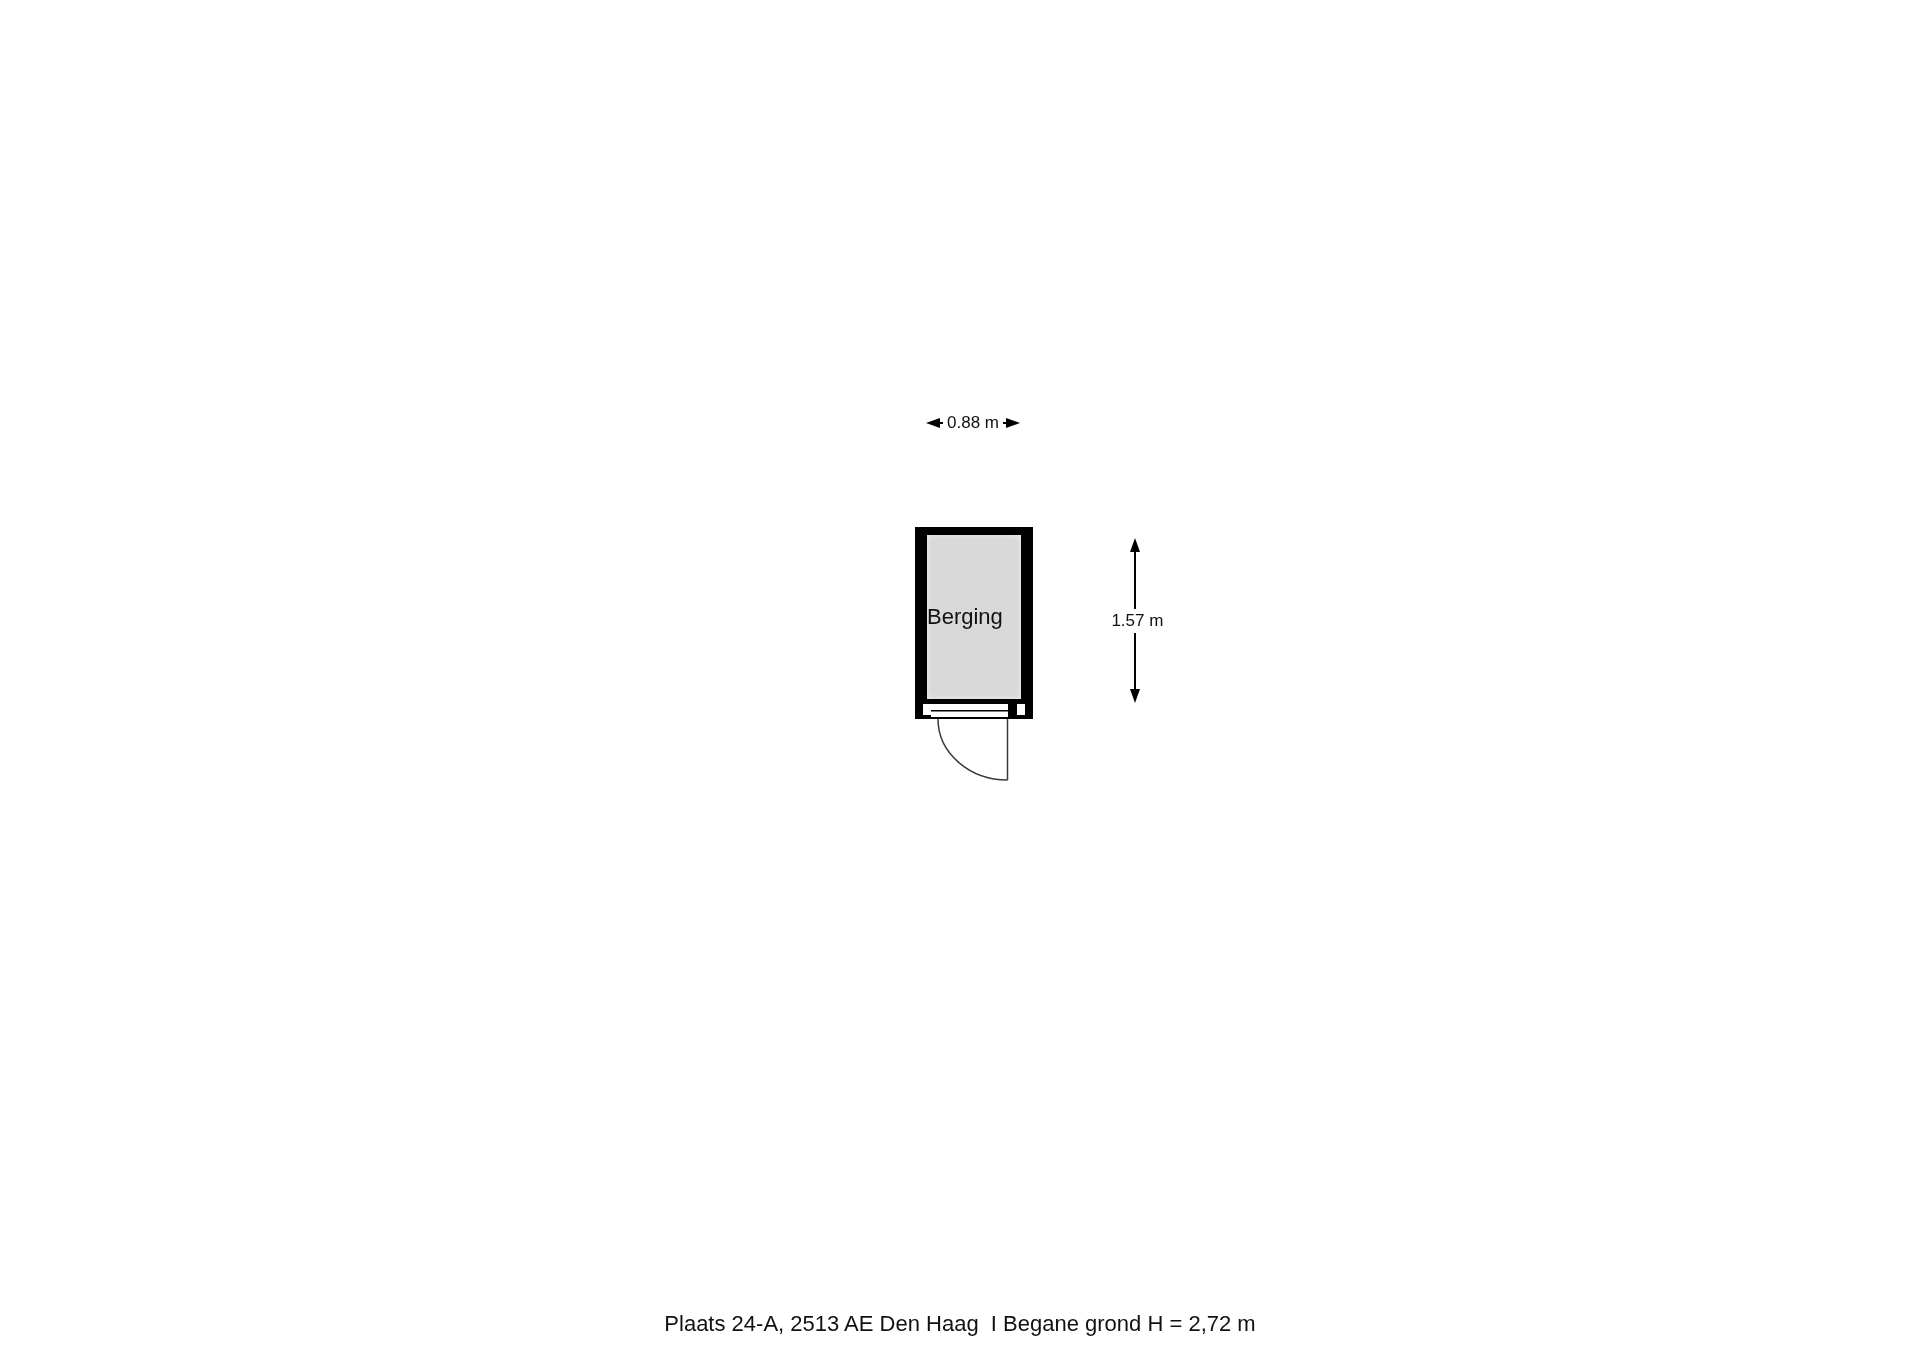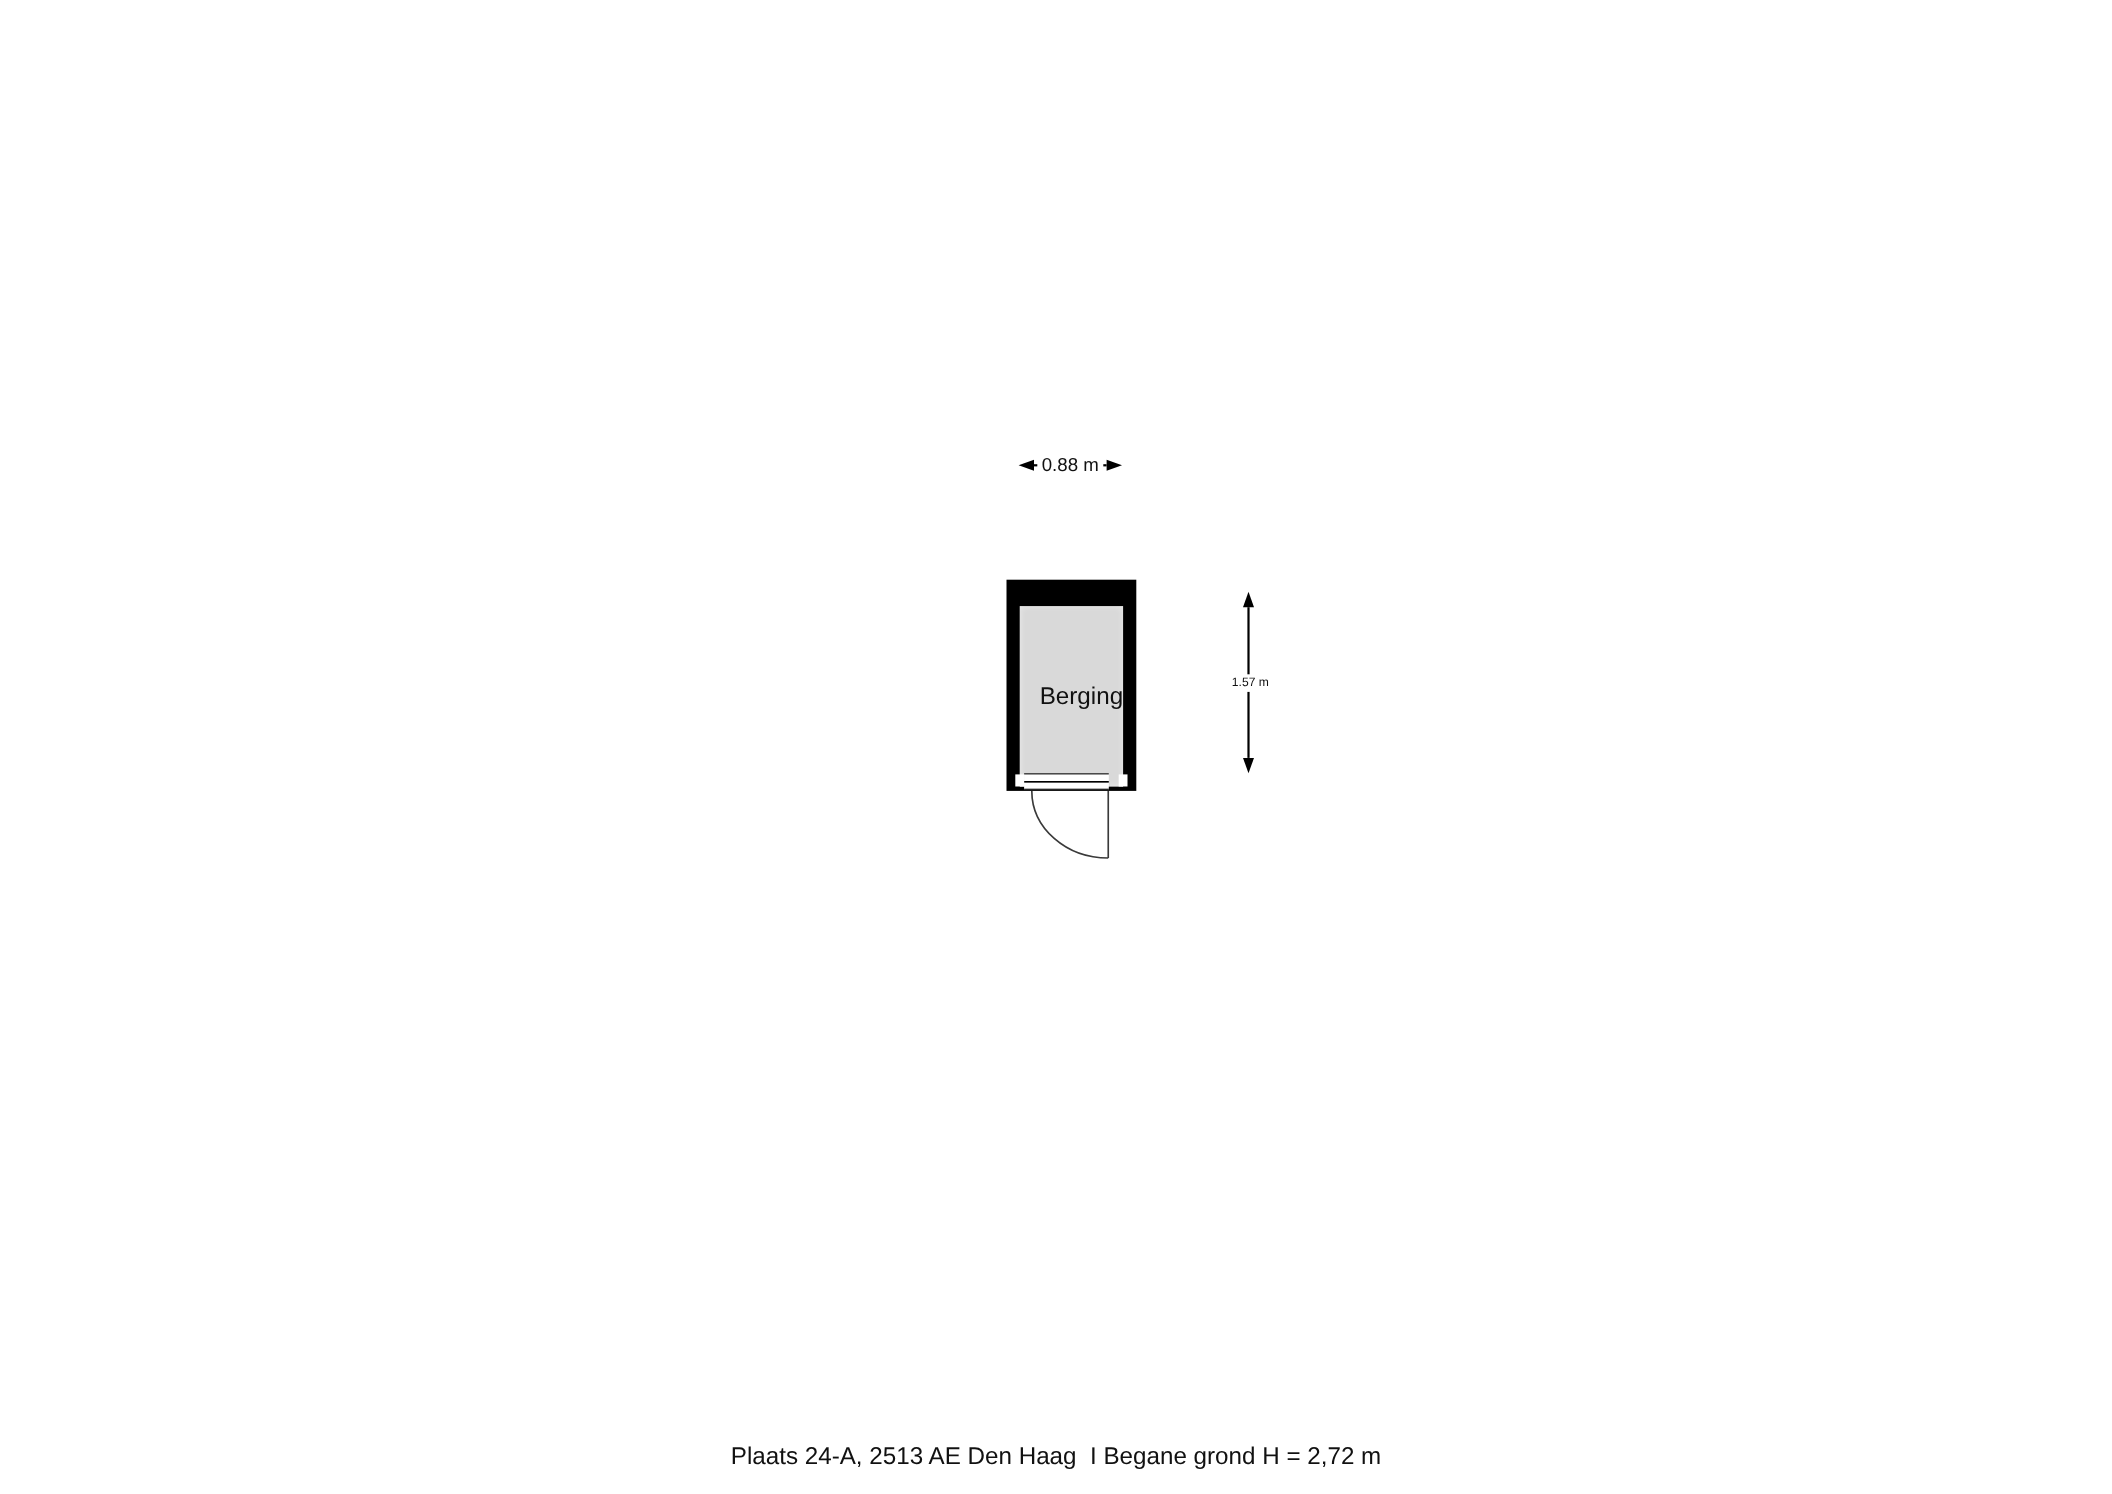--- a/index.html
+++ b/index.html
@@ -47,25 +47,25 @@
 
   
   .room-outer {
     position: absolute;
     left: 915px; top: 527px;
     width: 118px; height: 192px;
     background: var(--wall);
   }
   .room-inner {
     position: absolute;
-    left: 12px; top: 24px;
+    left: 12px; top: 8px;
     width: 94px; height: 164px;
     background: var(--floor-fill);
     box-shadow: inset 0 0 6px rgba(255,255,255,0.55);
-    display: flex; align-items: center; justify-content: flex-end;
+    display: flex; align-items: center; justify-content: flex-start;
   }
   .room-label {
     font-size: 22px;
     color: var(--text);
     white-space: nowrap;
   }
   
   .threshold {
     position: absolute;
     left: 16px; bottom: 1px;
@@ -116,21 +116,21 @@
     border-left: 5px solid transparent;
     border-right: 5px solid transparent;
     border-top: 14px solid var(--wall);
   }
   .dim-v .label {
     position: absolute;
     left: 50%; top: 50%;
     transform: translate(-46%, -50%);
     background: #ffffff;
     padding: 2px 4px;
-    font-size: 11px;
+    font-size: 17px;
     white-space: nowrap;
     color: var(--text);
   }
 
   
   .footer-caption {
     position: absolute;
     left: 0; top: 1311px;
     width: 100%;
     text-align: center;

